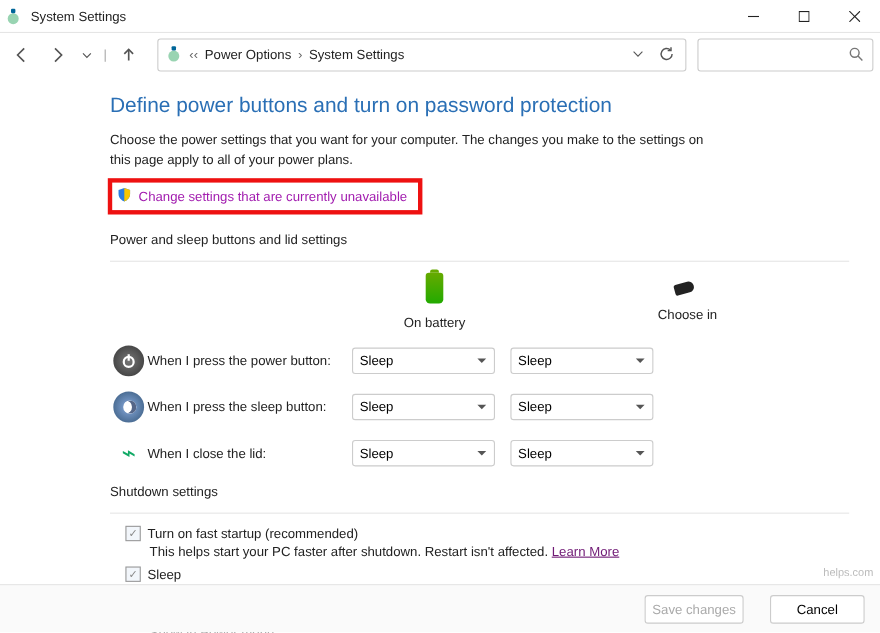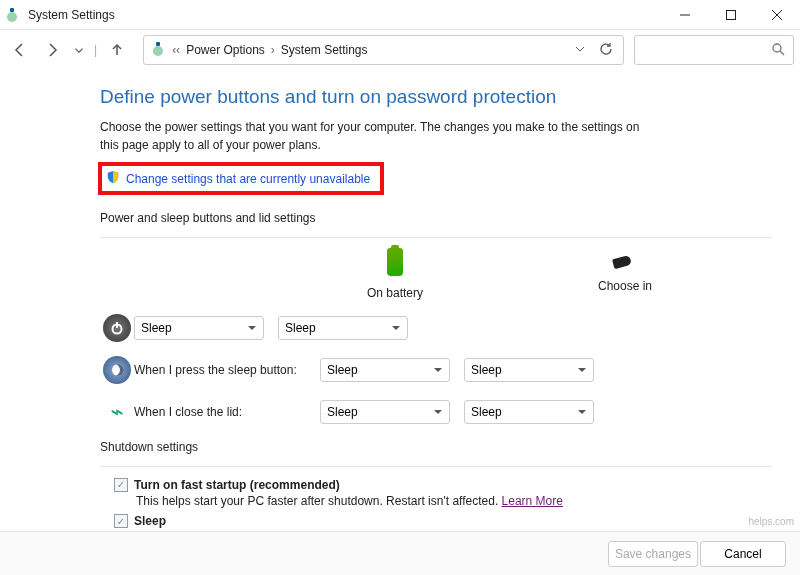--- a/index.html
+++ b/index.html
@@ -19,21 +19,21 @@
   .address { flex:1; display:flex; align-items:center; height:30px; border:1px solid #ccc; border-radius:3px; padding:0 6px; margin-left:8px; gap:6px; position:relative; }
   .address .crumb { font-size:12px; }
   .address .chev { color:#666; }
   .address .end { margin-left:auto; display:flex; align-items:center; gap:14px; padding-right:4px;}
   .searchbox { width:160px; height:30px; border:1px solid #ccc; border-radius:3px; margin-left:6px; display:flex; align-items:center; justify-content:flex-end; padding-right:8px;}
   
   .content { padding:8px 28px 8px 100px; }
   .heading { color:#2a6fb5; font-size:19px; margin:8px 0 10px; font-weight:400;}
   .desc { font-size:12px; margin-bottom:6px; line-height:1.5; max-width:560px;}
   .highlight-box { border:4px solid #e11; display:inline-flex; align-items:center; padding:4px 10px 4px 4px; margin:2px 0 12px -2px;}
-  .highlight-box a { color:#1d4ed8; text-decoration:none; font-size:12px; margin-left:6px;}
+  .highlight-box a { color:#a21caf; text-decoration:none; font-size:12px; margin-left:6px;}
   .section-title { font-size:12px; margin:4px 0 12px;}
   .hr { border-top:1px solid #e5e5e5; margin:2px 0 10px; }
   .col-headers { display:flex; margin-left:210px; gap:60px; margin-bottom:14px; align-items:center;}
   .col-header { display:flex; align-items:center; gap:10px; width:170px;flex-direction:column;}
   .battery-icon { width:16px; height:28px; background:linear-gradient(#6a0,#2a0); border-radius:3px 3px 4px 4px; position:relative;}
   .battery-icon::before{content:"";position:absolute;top:-3px;left:4px;width:8px;height:3px;background:#6a0;border-radius:2px 2px 0 0;}
   .plug-icon { width:24px; height:14px; position:relative;}
   .plug-icon::before{content:"";position:absolute;width:18px;height:10px;background:#222;left:0;top:2px;border-radius:3px 8px 8px 3px;transform:rotate(-15deg);}
   .row { display:flex; align-items:center; margin-bottom:14px; }
   .row .ricon { width:34px; display:flex; justify-content:center;}
@@ -47,24 +47,24 @@
   .dd { position:relative; }
   .dd select { width:130px; height:24px; font-size:12px; border:1px solid #ccc; border-radius:3px; padding-left:6px; background:#fff; appearance:none;}
   .dd::after { content:""; position:absolute; right:8px; top:10px; border:4px solid transparent; border-top-color:#555; pointer-events:none;}
   .row .gap { width:14px;}
   .shutdown { margin-top:4px;}
   .chk-row { margin:6px 0 0 14px; font-size:12px;}
   .chk-row .chk { display:inline-flex; align-items:center; gap:6px;}
   .chk-row .sub { margin:2px 0 4px 22px; font-size:12px;}
   .cb { width:14px; height:14px; border:1px solid #999; display:inline-flex; align-items:center; justify-content:center; background:#f2f6fb; color:#888; font-size:10px;}
   .cb.unchecked{background:#fff;color:transparent;}
-  .chk b { font-weight:700;}
+  .chk b { font-weight:400;}
   a.link { color:#701a75; text-decoration:underline;}
   
-  .footer { position:absolute; bottom:0; left:0; right:0; height:44px; border-top:1px solid #e5e5e5; background:#fafafa; display:flex; align-items:center; justify-content:flex-end; padding-right:14px; gap:2px;}
+  .footer { position:absolute; bottom:0; left:0; right:0; height:44px; border-top:1px solid #e5e5e5; background:#fafafa; display:flex; align-items:center; justify-content:flex-end; padding-right:14px; gap:24px;}
   .btn { min-width:86px; height:26px; border:1px solid #ccc; background:#fff; border-radius:3px; font-size:12px;}
   .btn[disabled]{color:#aaa;}
   .watermark { position:absolute; right:6px; bottom:48px; font-size:10px; color:#bbb;}
   .shield { width:14px;height:14px; }
   .cp-icon { width:16px;height:16px; }
 </style>
 </head>
 <body>
 
 <div class="titlebar">
@@ -175,20 +175,21 @@
 
   <div class="row">
     <div class="ricon">
         <span class="power-circ">
           <svg viewBox="0 0 14 14">
             <circle cx="7" cy="8" r="4.5"></circle>
             <line x1="7" y1="1" x2="7" y2="7"></line>
           </svg>
         </span>
       </div>
+    <label>When I press the power button:</label>
     <div class="dd"><select><option>Sleep</option></select></div>
     <div class="gap"></div>
     <div class="dd"><select><option>Sleep</option></select></div>
   </div>
 
   <div class="row">
     <div class="ricon">
         <span class="moon-circ"></span>
       </div>
     <label>When I press the sleep button:</label>

